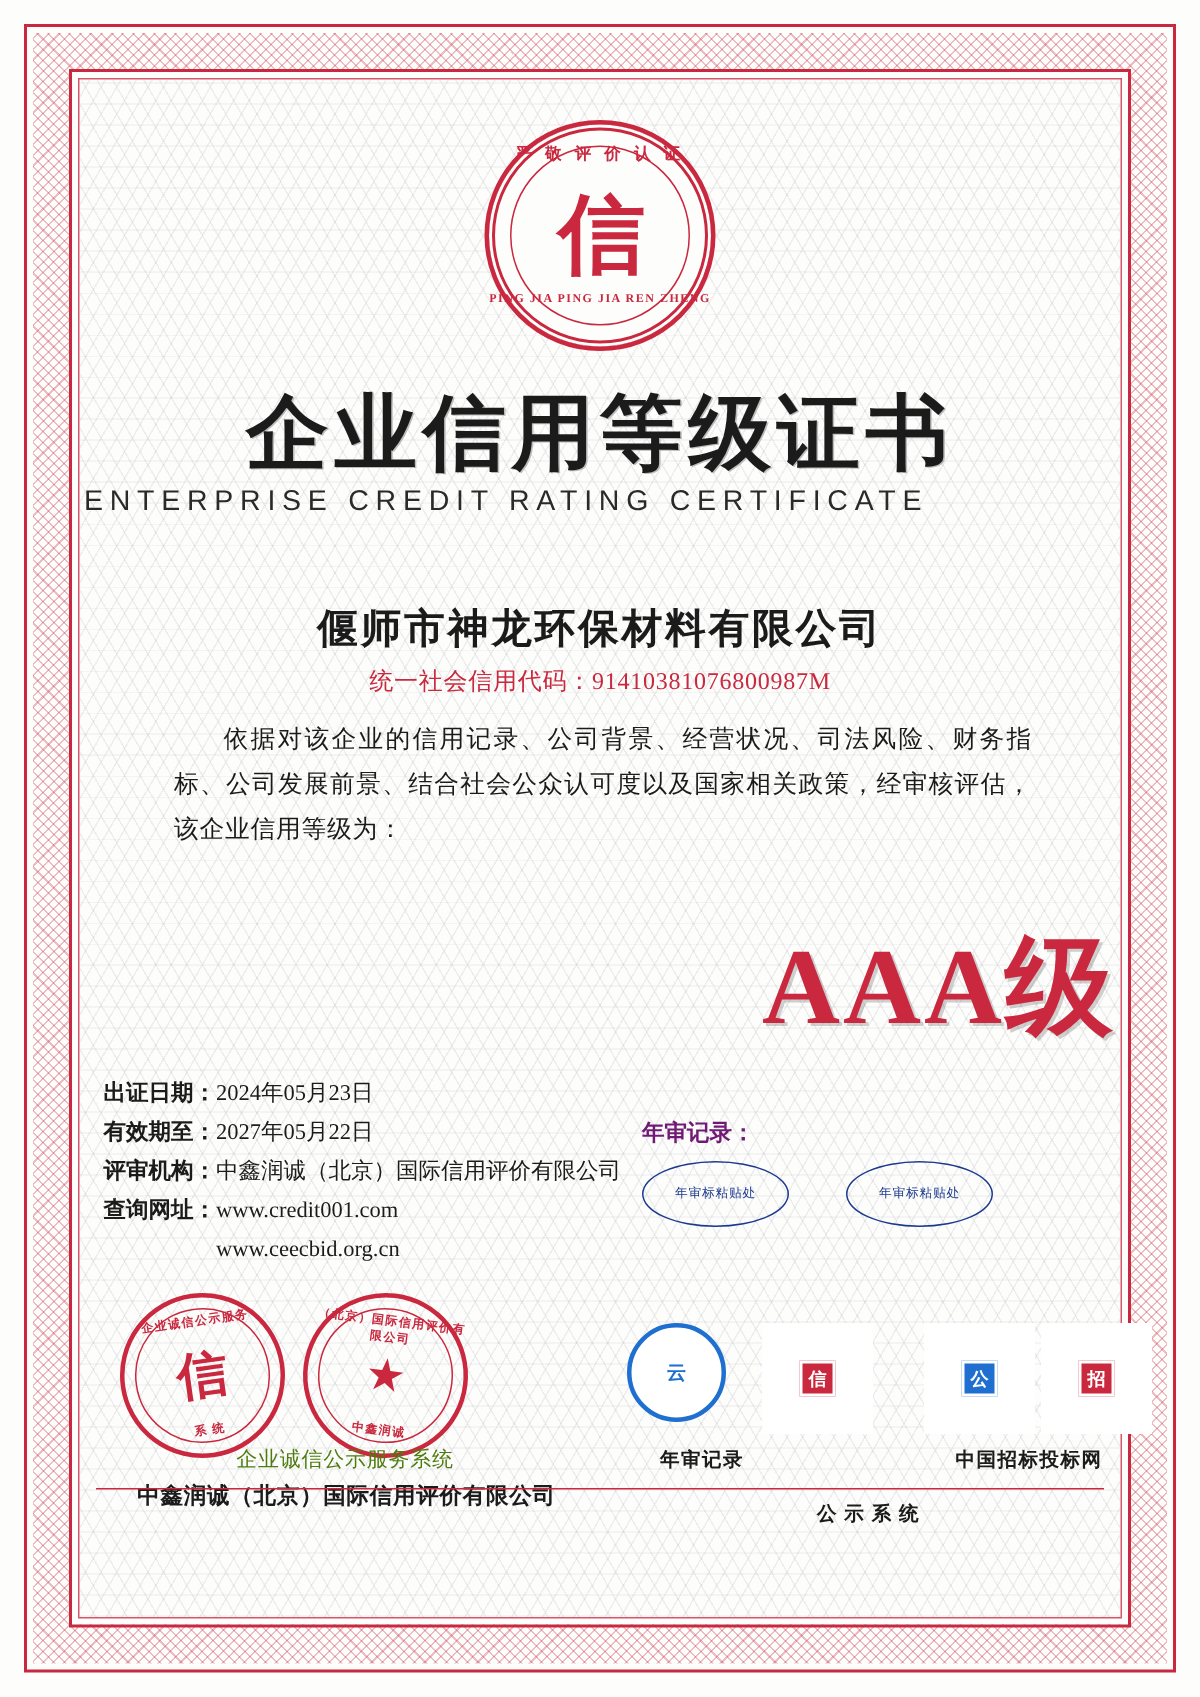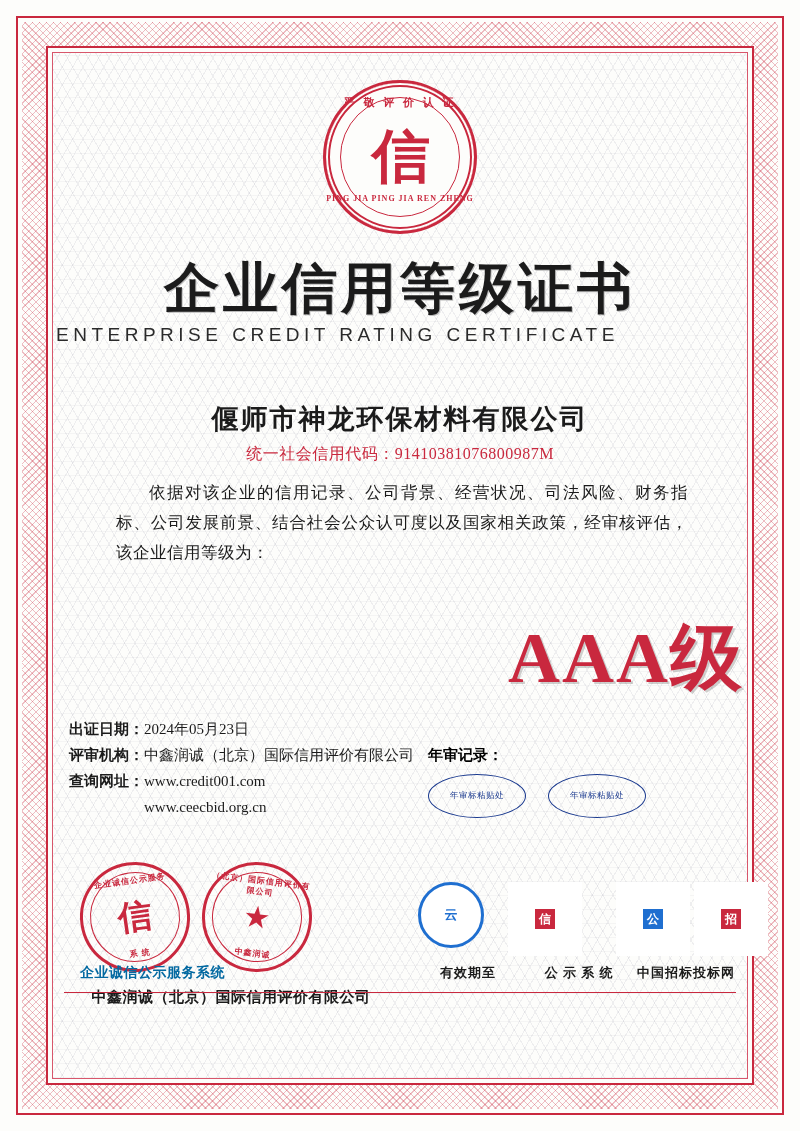--- a/index.html
+++ b/index.html
@@ -216,29 +216,29 @@
   .details .row { white-space: nowrap; }
   .details .k { font-weight: bold; }
   .details .mono { font-family: "Liberation Serif", serif; }
   .details .url-indent { padding-left: 75px; }
 
   .annual {
     position: absolute;
     top: 690px;
     left: 372px;
     font-size: 15px;
-    color: #000000;
+    color: #701a75;
     font-weight: bold;
   }
   .annual-stamps {
     position: absolute;
     top: 718px;
     left: 372px;
     display: flex;
-    gap: 22px;
+    gap: 38px;
   }
   .stamp-oval {
     width: 96px;
     height: 42px;
     border: 1px solid #1b3a8f;
     border-radius: 50%;
     color: #1b3a8f;
     font-size: 8.5px;
     display: flex;
     align-items: center;
@@ -295,23 +295,24 @@
     letter-spacing: 1px;
   }
   .seal-text-top { top: 10px; }
   .seal-text-bottom { bottom: 10px; }
 
   .seal-caption-1 {
     position: absolute;
     left: 24px;
     top: 908px;
     width: 300px;
+    text-align: center;
     font-size: 14px;
-    font-weight: bold;
-    color: #0369a1;
+    font-weight: normal;
+    color: #4d7c0f;
     letter-spacing: 0.5px;
   }
   .seal-caption-2 {
     position: absolute;
     left: 0px;
     top: 932px;
     width: 350px;
     text-align: center;
     font-size: 15px;
     font-weight: bold;
@@ -384,21 +385,21 @@
   .qr-caption {
     position: absolute;
     font-size: 13px;
     font-weight: bold;
     color: #1b1b1b;
     top: 908px;
     letter-spacing: 1px;
     text-align: center;
   }
   .qr-caption.c1 { left: 352px; width: 120px; }
-  .qr-caption.c2 { left: 478px; width: 90px; }
+  .qr-caption.c2 { left: 478px; width: 90px; margin-top: 36px; }
   .qr-caption.c3 { left: 572px; width: 116px; }
 
   
   .footer-rule {
     position: absolute;
     left: 8px; right: 8px;
     top: 936px;
     border-top: 1px solid #c9283e;
   }
   .footer-note {
@@ -447,20 +448,23 @@
 
     <div class="paragraph">依据对该企业的信用记录、公司背景、经营状况、司法风险、财务指标、公司发展前景、结合社会公众认可度以及国家相关政策，经审核评估，该企业信用等级为：</div>
 
     <div class="grade">AAA级</div>
 
     <div class="details">
       <div class="row">
         <span class="k">出证日期：</span><span class="mono">2024年05月23日</span>
       </div>
       <div class="row">
+        <span class="k">有效期至：</span><span class="mono">2027年05月22日</span>
+      </div>
+      <div class="row">
         <span class="k">评审机构：</span><span>中鑫润诚（北京）国际信用评价有限公司</span>
       </div>
       <div class="row">
         <span class="k">查询网址：</span><span class="mono">www.credit001.com</span>
       </div>
       <div class="row url-indent">
         <span class="mono">www.ceecbid.org.cn</span>
       </div>
     </div>
 
@@ -496,20 +500,20 @@
     <div class="qr q1">
       <div class="qr-badge">信</div>
     </div>
     <div class="qr q2">
       <div class="qr-badge blue">公</div>
     </div>
     <div class="qr q3">
       <div class="qr-badge">招</div>
     </div>
 
-    <div class="qr-caption c1">有效期至</div>
+    <div class="qr-caption c1">年审记录</div>
     <div class="qr-caption c2">公 示 系 统</div>
     <div class="qr-caption c3">中国招标投标网</div>
 
     <div class="footer-rule"></div>
 
   </div>
 </div>
 
 </body></html>

